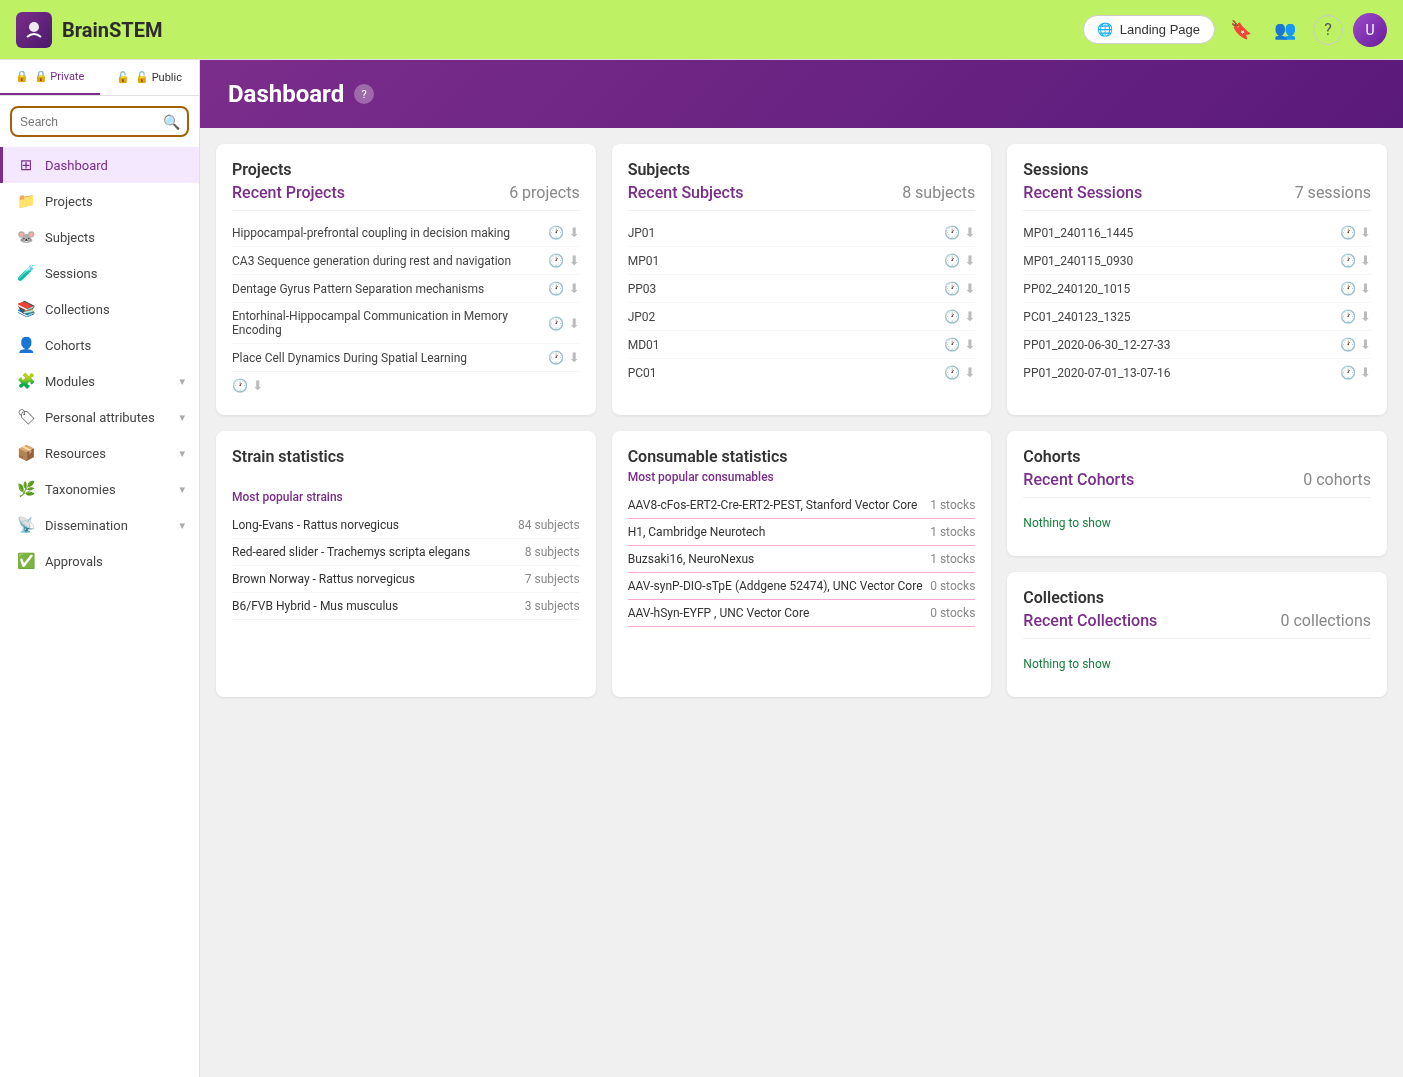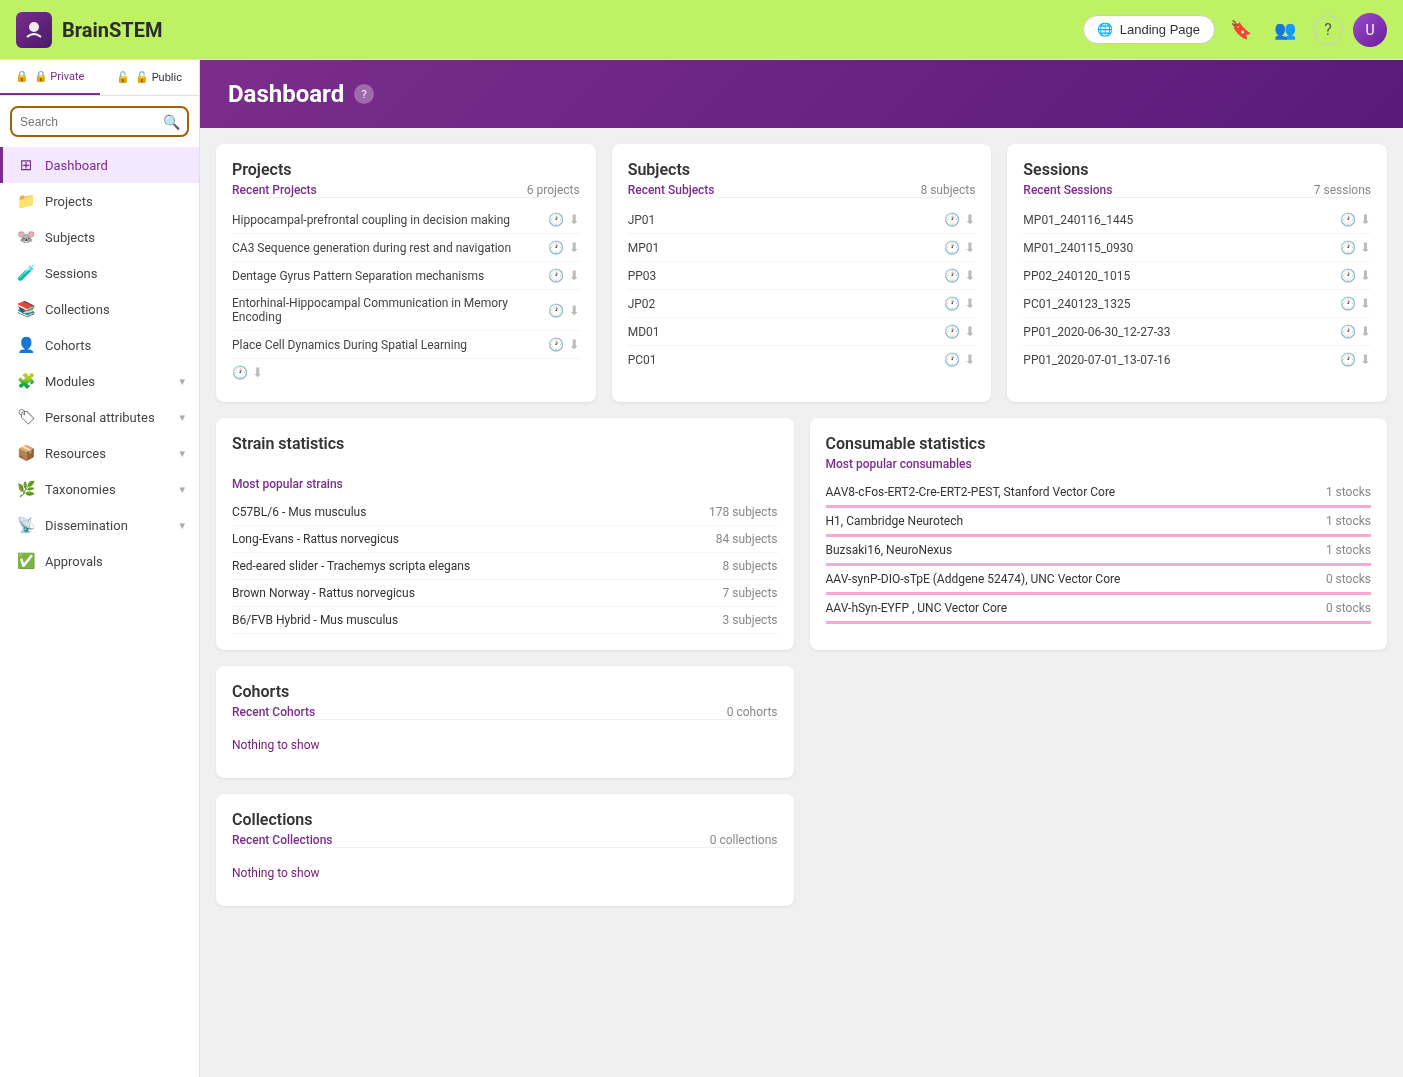--- a/index.html
+++ b/index.html
@@ -37,34 +37,34 @@
     .main-header { background: linear-gradient(135deg, #7b2d8b, #5a1a7a); padding: 20px 28px; display: flex; align-items: center; gap: 10px; }
     .main-header h1 { color: #fff; font-size: 24px; font-weight: 700; }
     .help-icon { width: 20px; height: 20px; border-radius: 50%; background: rgba(255,255,255,0.3); display: flex; align-items: center; justify-content: center; color: #fff; font-size: 11px; cursor: pointer; }
 
     .dashboard-content { padding: 16px; display: grid; gap: 16px; }
     .top-row { display: grid; grid-template-columns: 1fr 1fr 1fr; gap: 16px; }
 
     
     .card { background: #fff; border-radius: 8px; padding: 16px; box-shadow: 0 1px 3px rgba(0,0,0,0.08); }
     .card-title { font-size: 16px; font-weight: 600; color: #333; margin-bottom: 4px; }
-    .card-subtitle { font-size: 12px; color: #7b2d8b; font-weight: 500; display: flex; justify-content: space-between; align-items: center; padding-bottom: 0; border-bottom: 1px solid #f0f0f0; margin-bottom: 8px; }
+    .card-subtitle { font-size: 16px; color: #7b2d8b; font-weight: 500; display: flex; justify-content: space-between; align-items: center; padding-bottom: 8px; border-bottom: 1px solid #f0f0f0; margin-bottom: 8px; }
     .card-subtitle .count { color: #888; font-weight: 400; }
 
     .list-item { display: flex; justify-content: space-between; align-items: center; padding: 6px 0; border-bottom: 1px solid #f5f5f5; font-size: 12px; color: #444; }
     .list-item:last-child { border-bottom: none; }
     .list-item-icons { display: flex; gap: 4px; color: #bbb; font-size: 13px; }
 
     .strain-item { display: flex; justify-content: space-between; padding: 6px 0; border-bottom: 1px solid #f5f5f5; font-size: 12px; }
     .strain-item .strain-count { color: #888; }
 
-    .nothing-to-show { color: #701a75; font-size: 12px; padding: 10px 0; }
+    .nothing-to-show { color: #15803d; font-size: 12px; padding: 10px 0; }
     .popular-link { color: #7b2d8b; font-size: 12px; font-weight: 500; cursor: pointer; margin-bottom: 8px; display: block; }
 
-    .consumable-item { display: flex; justify-content: space-between; padding: 6px 0; border-bottom: 3px solid #f9a8d4; font-size: 12px; }
+    .consumable-item { display: flex; justify-content: space-between; padding: 6px 0; border-bottom: 1px solid #f9a8d4; font-size: 12px; }
     .consumable-item .consumable-count { color: #888; white-space: nowrap; }
   </style>
 </head>
 <body>
 
 <div class="top-nav">
   <div class="top-nav-left">
     <div class="brand-logo">
       <svg width="22" height="22" viewBox="0 0 22 22" fill="none">
         <circle cx="11" cy="8" r="5" fill="white" opacity="0.9"></circle>
@@ -319,30 +319,26 @@
                 <span>PP01_2020-07-01_13-07-16</span>
                 <div class="list-item-icons">
                   <span>🕐</span>
                   <span>⬇</span>
                 </div>
               </div>
           </div>
         </div>
       </div>
 
-      <div style="display:grid;grid-template-columns:1fr 1fr;gap:16px;">
+      <div style="display:grid;grid-template-columns:1fr 1fr 1fr;gap:16px;">
 
         <div class="card">
           <div class="card-title">Strain statistics</div>
           <span class="popular-link" style="margin-top:24px;">Most popular strains</span>
           <div>
-            <div class="strain-item">
-                <span>C57BL/6 - Mus musculus</span>
-                <span class="strain-count">178 subjects</span>
-              </div>
             <div class="strain-item">
                 <span>Long-Evans - Rattus norvegicus</span>
                 <span class="strain-count">84 subjects</span>
               </div>
             <div class="strain-item">
                 <span>Red-eared slider - Trachemys scripta elegans</span>
                 <span class="strain-count">8 subjects</span>
               </div>
             <div class="strain-item">
                 <span>Brown Norway - Rattus norvegicus</span>

